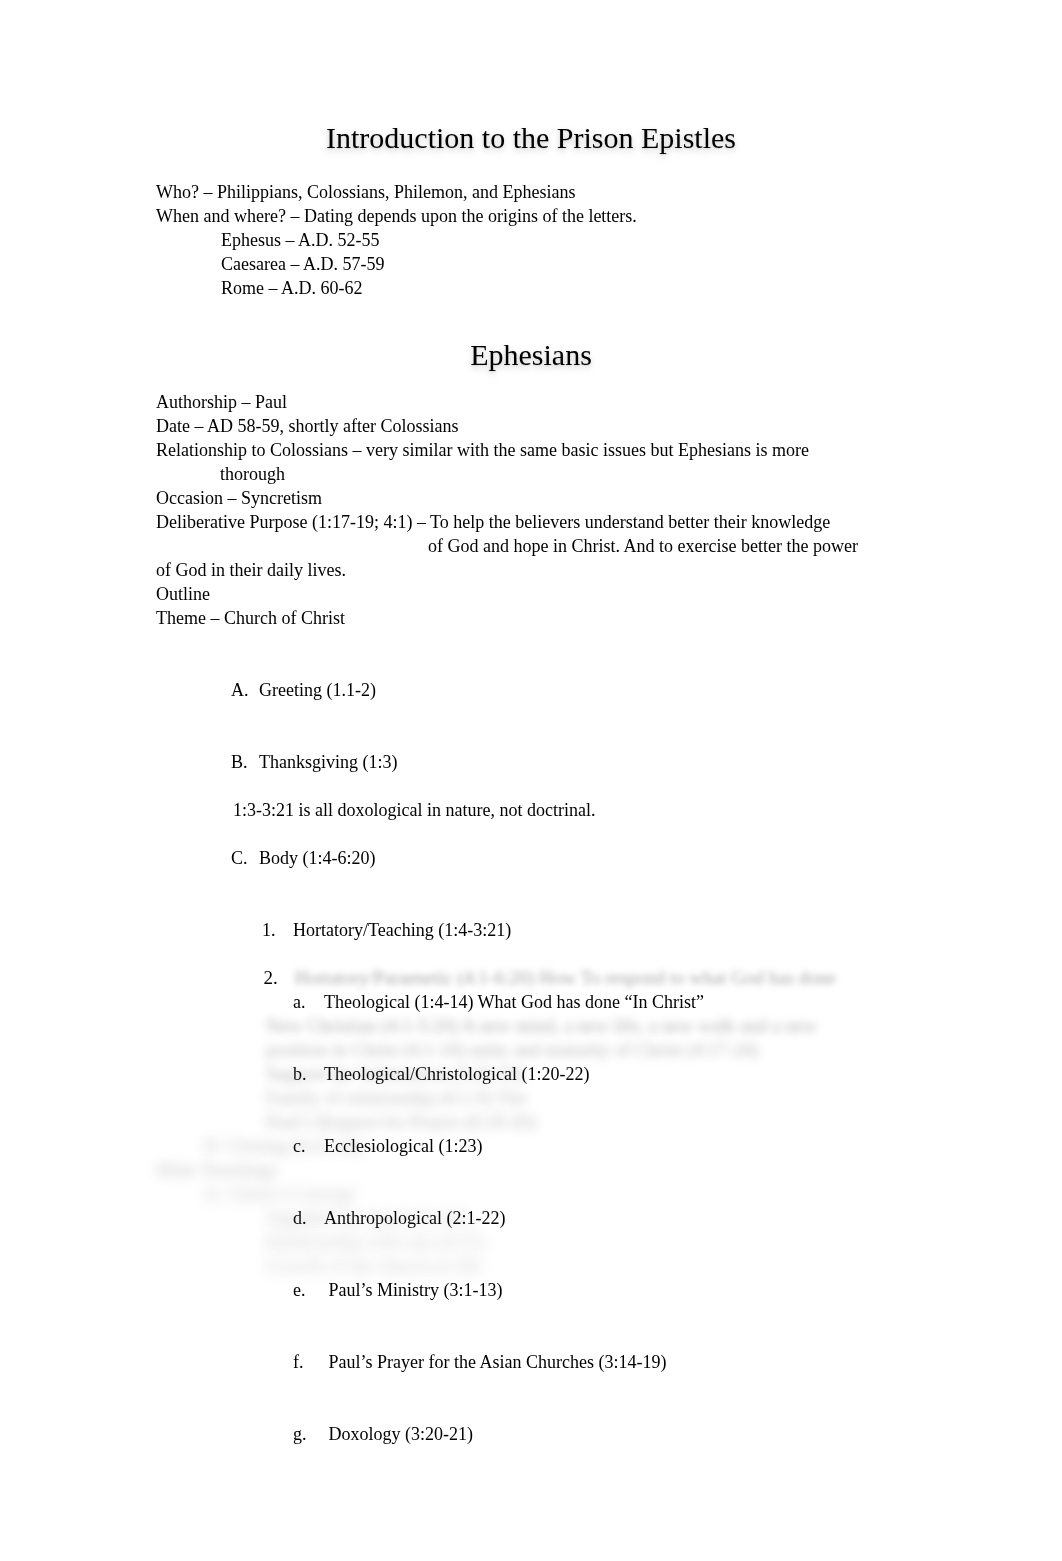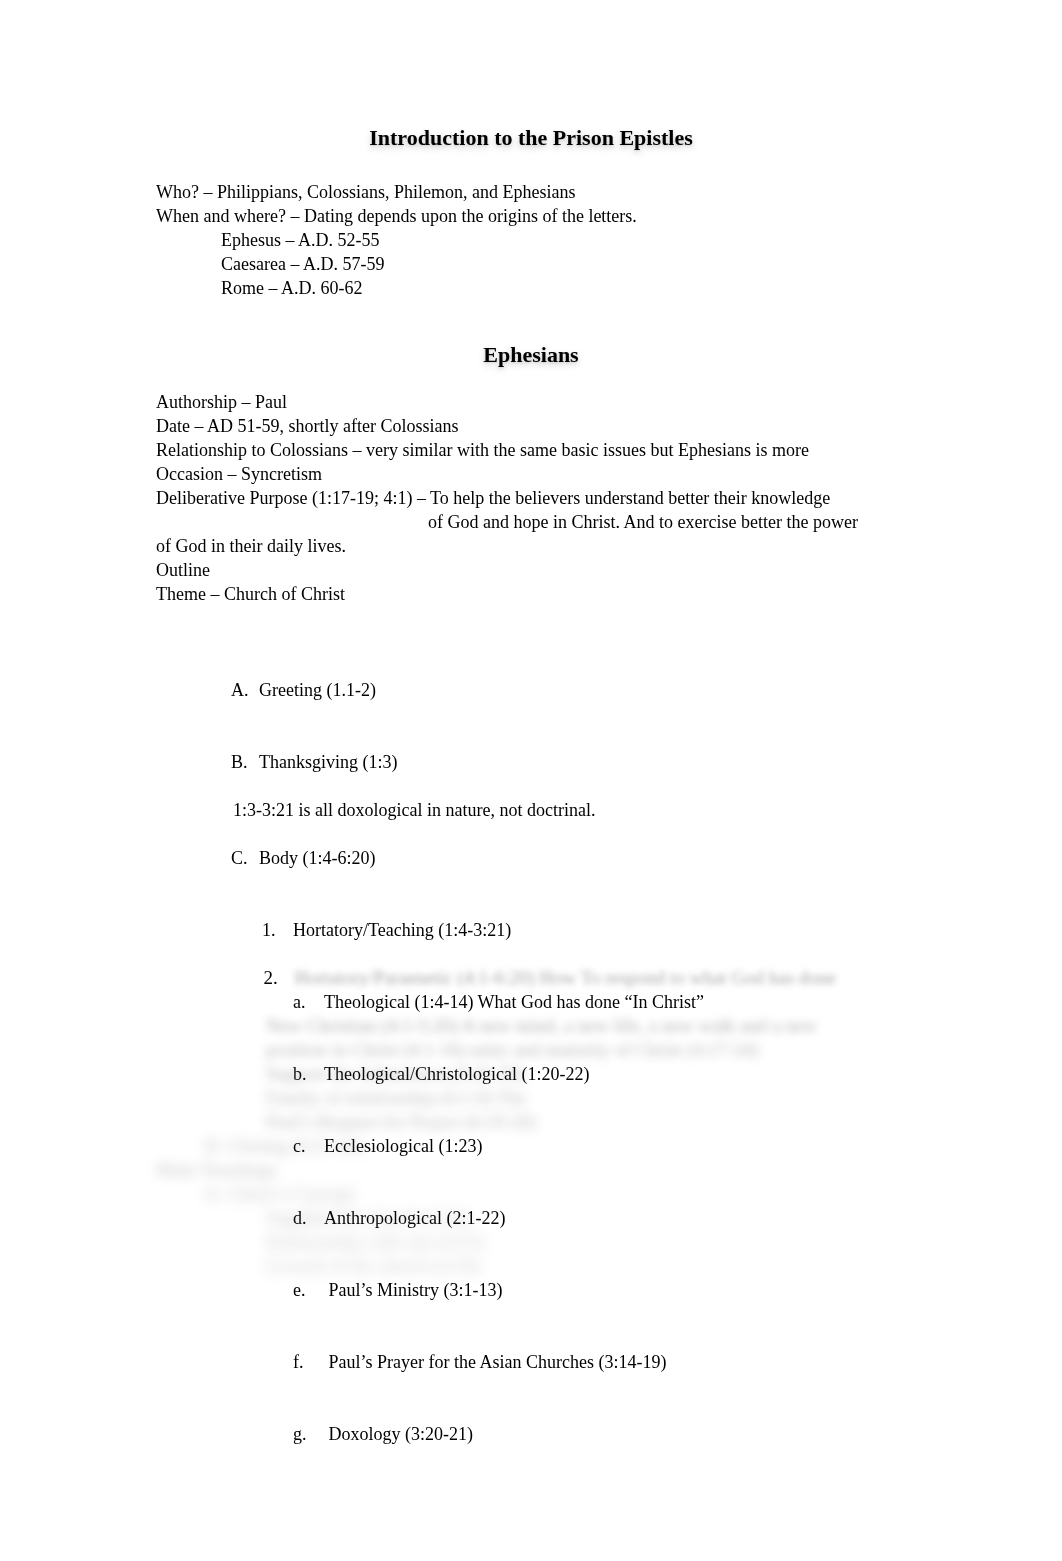--- a/index.html
+++ b/index.html
@@ -17,23 +17,23 @@
     color: #000000;
     overflow: hidden;
   }
 
   
   .doc-title {
     position: absolute;
     left: 0;
     right: 0;
     text-align: center;
-    font-size: 22px;
+    font-size: 30px;
     line-height: 32px;
-    font-weight: bold;
+    font-weight: normal;
     margin: 0;
     text-shadow: 0 3px 6px rgba(130,130,130,0.40),
                  0 1px 2px rgba(160,160,160,0.25);
   }
   .doc-title.t1 { top: 122px; }
   .doc-title.t2 { top: 339px; }
 
   
   .body-block {
     position: absolute;
@@ -97,22 +97,23 @@
     <div class="line">When and where? – Dating depends upon the origins of the letters.</div>
     <div class="line ind-tab">Ephesus – A.D. 52-55</div>
     <div class="line ind-tab">Caesarea – A.D. 57-59</div>
     <div class="line ind-tab">Rome – A.D. 60-62</div>
   </div>
 
   <h2 class="doc-title t2">Ephesians</h2>
 
   <div class="body-block" style="top:390px;">
     <div class="line">Authorship – Paul</div>
-    <div class="line">Date – AD 51-59, shortly after Colossians</div>
+    <div class="line">Date – AD 58-59, shortly after Colossians</div>
     <div class="line">Relationship to Colossians – very similar with the same basic issues but Ephesians is more</div>
+    <div class="line ind-cont">thorough</div>
     <div class="line">Occasion – Syncretism</div>
     <div class="line">Deliberative Purpose (1:17-19; 4:1) – To help the believers understand better their knowledge</div>
     <div class="line ind-deep">of God and hope in Christ. And to exercise better the power</div>
     <div class="line">of God in their daily lives.</div>
     <div class="line">Outline</div>
     <div class="line">Theme – Church of Christ</div>
   </div>
 
   <div class="body-block" style="top:654px;">
 

